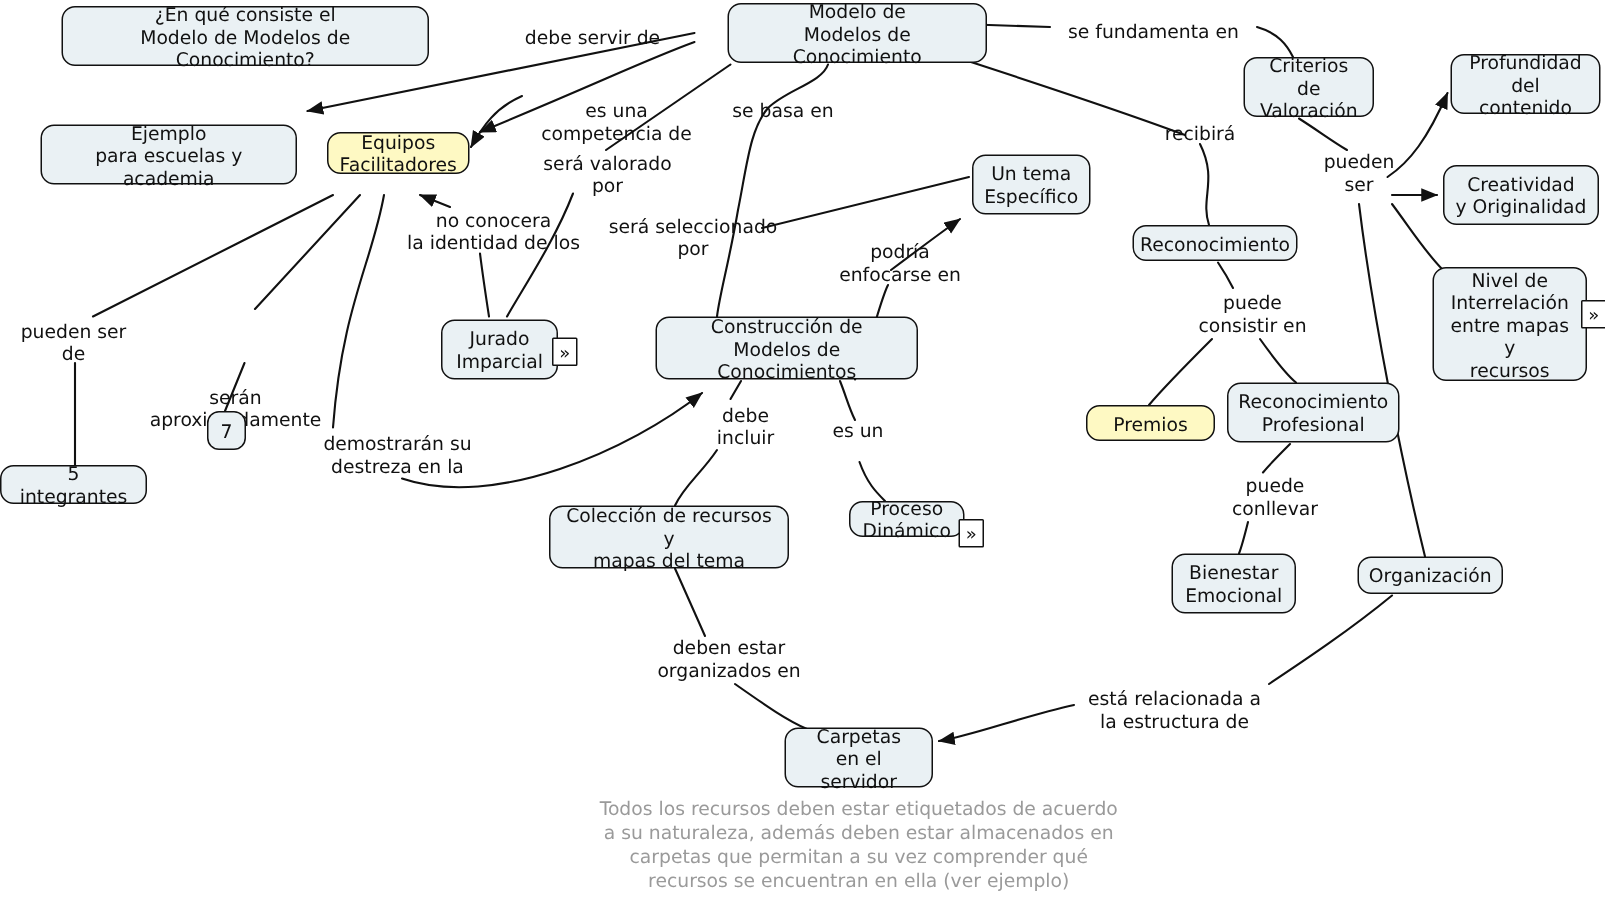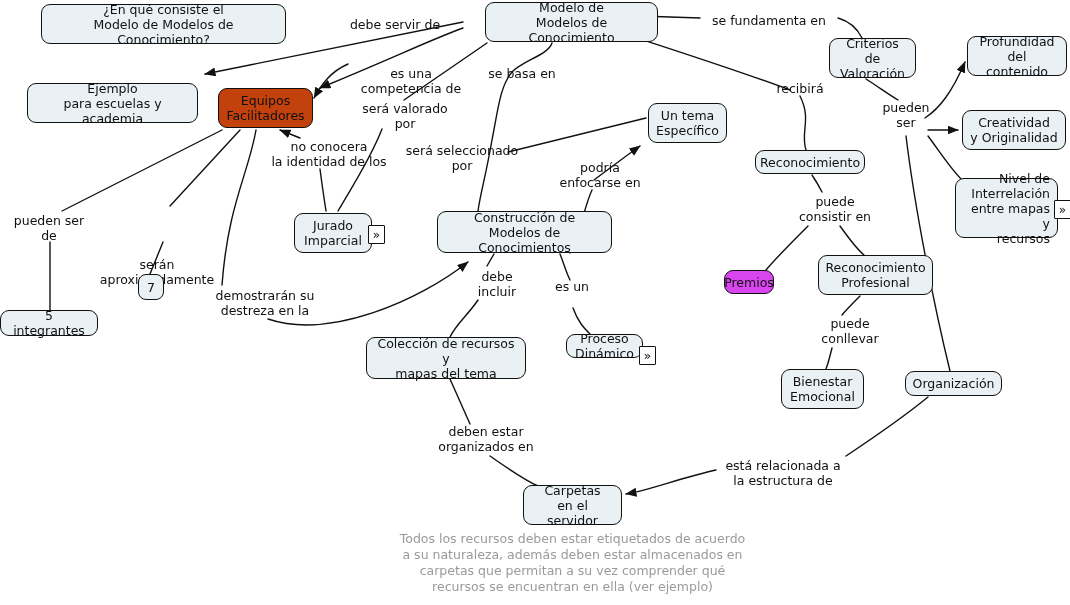--- a/index.html
+++ b/index.html
@@ -138,39 +138,39 @@
       <div class="node" style="left: 41px; top: 4px; width: 245px; height: 40px; background: rgb(234, 241, 244); border-color: rgb(17, 17, 17); color: rgb(17, 17, 17);">¿En qué consiste el
 Modelo de Modelos de Conocimiento?</div>
       <div class="node" style="left: 485px; top: 2px; width: 173px; height: 40px; background: rgb(234, 241, 244); border-color: rgb(17, 17, 17); color: rgb(17, 17, 17);">Modelo de
 Modelos de Conocimiento</div>
       <div class="node" style="left: 829px; top: 38px; width: 87px; height: 40px; background: rgb(234, 241, 244); border-color: rgb(17, 17, 17); color: rgb(17, 17, 17);">Criterios de
 Valoración</div>
       <div class="node" style="left: 967px; top: 36px; width: 100px; height: 40px; background: rgb(234, 241, 244); border-color: rgb(17, 17, 17); color: rgb(17, 17, 17);">Profundidad
 del contenido</div>
       <div class="node" style="left: 27px; top: 83px; width: 171px; height: 40px; background: rgb(234, 241, 244); border-color: rgb(17, 17, 17); color: rgb(17, 17, 17);">Ejemplo
 para escuelas y academia</div>
-      <div class="node" style="left: 218px; top: 88px; width: 95px; height: 40px; background: #c2410c; border-color: rgb(17, 17, 17); color: rgb(17, 17, 17);">Equipos
+      <div class="node" style="left: 218px; top: 88px; width: 95px; height: 28px; background: #fef9c3; border-color: rgb(17, 17, 17); color: rgb(17, 17, 17);">Equipos
 Facilitadores</div>
       <div class="node" style="left: 648px; top: 103px; width: 79px; height: 40px; background: rgb(234, 241, 244); border-color: rgb(17, 17, 17); color: rgb(17, 17, 17);">Un tema
 Específico</div>
       <div class="node" style="left: 962px; top: 110px; width: 104px; height: 40px; background: rgb(234, 241, 244); border-color: rgb(17, 17, 17); color: rgb(17, 17, 17);">Creatividad
 y Originalidad</div>
       <div class="node" style="left: 755px; top: 150px; width: 110px; height: 24px; background: rgb(234, 241, 244); border-color: rgb(17, 17, 17); color: rgb(17, 17, 17);">Reconocimiento</div>
-      <div class="node" style="left: 955px; top: 178px; width: 103px; height: 60px; background: rgb(234, 241, 244); border-color: rgb(17, 17, 17); color: rgb(17, 17, 17); text-align: right;">Nivel de
+      <div class="node" style="left: 955px; top: 178px; width: 103px; height: 76px; background: rgb(234, 241, 244); border-color: rgb(17, 17, 17); color: rgb(17, 17, 17);">Nivel de
 Interrelación
 entre mapas y
 recursos</div>
       <div class="badge" style="left: 1054px; top: 200px;">»</div>
       <div class="node" style="left: 294px; top: 213px; width: 78px; height: 40px; background: rgb(234, 241, 244); border-color: rgb(17, 17, 17); color: rgb(17, 17, 17);">Jurado
 Imparcial</div>
       <div class="badge" style="left: 368px; top: 225px;">»</div>
       <div class="node" style="left: 437px; top: 211px; width: 175px; height: 42px; background: rgb(234, 241, 244); border-color: rgb(17, 17, 17); color: rgb(17, 17, 17);">Construcción de
 Modelos de Conocimientos</div>
       <div class="node tiny" style="left: 138px; top: 274px; width: 26px; height: 26px; background: rgb(234, 241, 244); border-color: rgb(17, 17, 17); color: rgb(17, 17, 17);">7</div>
-      <div class="node" style="left: 724px; top: 270px; width: 50px; height: 24px; background: #d946ef; border-color: rgb(17, 17, 17); color: rgb(17, 17, 17);">Premios</div>
+      <div class="node" style="left: 724px; top: 270px; width: 86px; height: 24px; background: #fef9c3; border-color: rgb(17, 17, 17); color: rgb(17, 17, 17);">Premios</div>
       <div class="node" style="left: 818px; top: 255px; width: 115px; height: 40px; background: rgb(234, 241, 244); border-color: rgb(17, 17, 17); color: rgb(17, 17, 17);">Reconocimiento
 Profesional</div>
       <div class="node" style="left: 0px; top: 310px; width: 98px; height: 26px; background: rgb(234, 241, 244); border-color: rgb(17, 17, 17); color: rgb(17, 17, 17);">5 integrantes</div>
       <div class="node" style="left: 566px; top: 334px; width: 77px; height: 24px; background: rgb(234, 241, 244); border-color: rgb(17, 17, 17); color: rgb(17, 17, 17);">Proceso
 Dinámico</div>
       <div class="badge" style="left: 639px; top: 346px;">»</div>
       <div class="node" style="left: 366px; top: 337px; width: 160px; height: 42px; background: rgb(234, 241, 244); border-color: rgb(17, 17, 17); color: rgb(17, 17, 17);">Colección de recursos y
 mapas del tema</div>
       <div class="node" style="left: 781px; top: 369px; width: 83px; height: 40px; background: rgb(234, 241, 244); border-color: rgb(17, 17, 17); color: rgb(17, 17, 17);">Bienestar
 Emocional</div>

